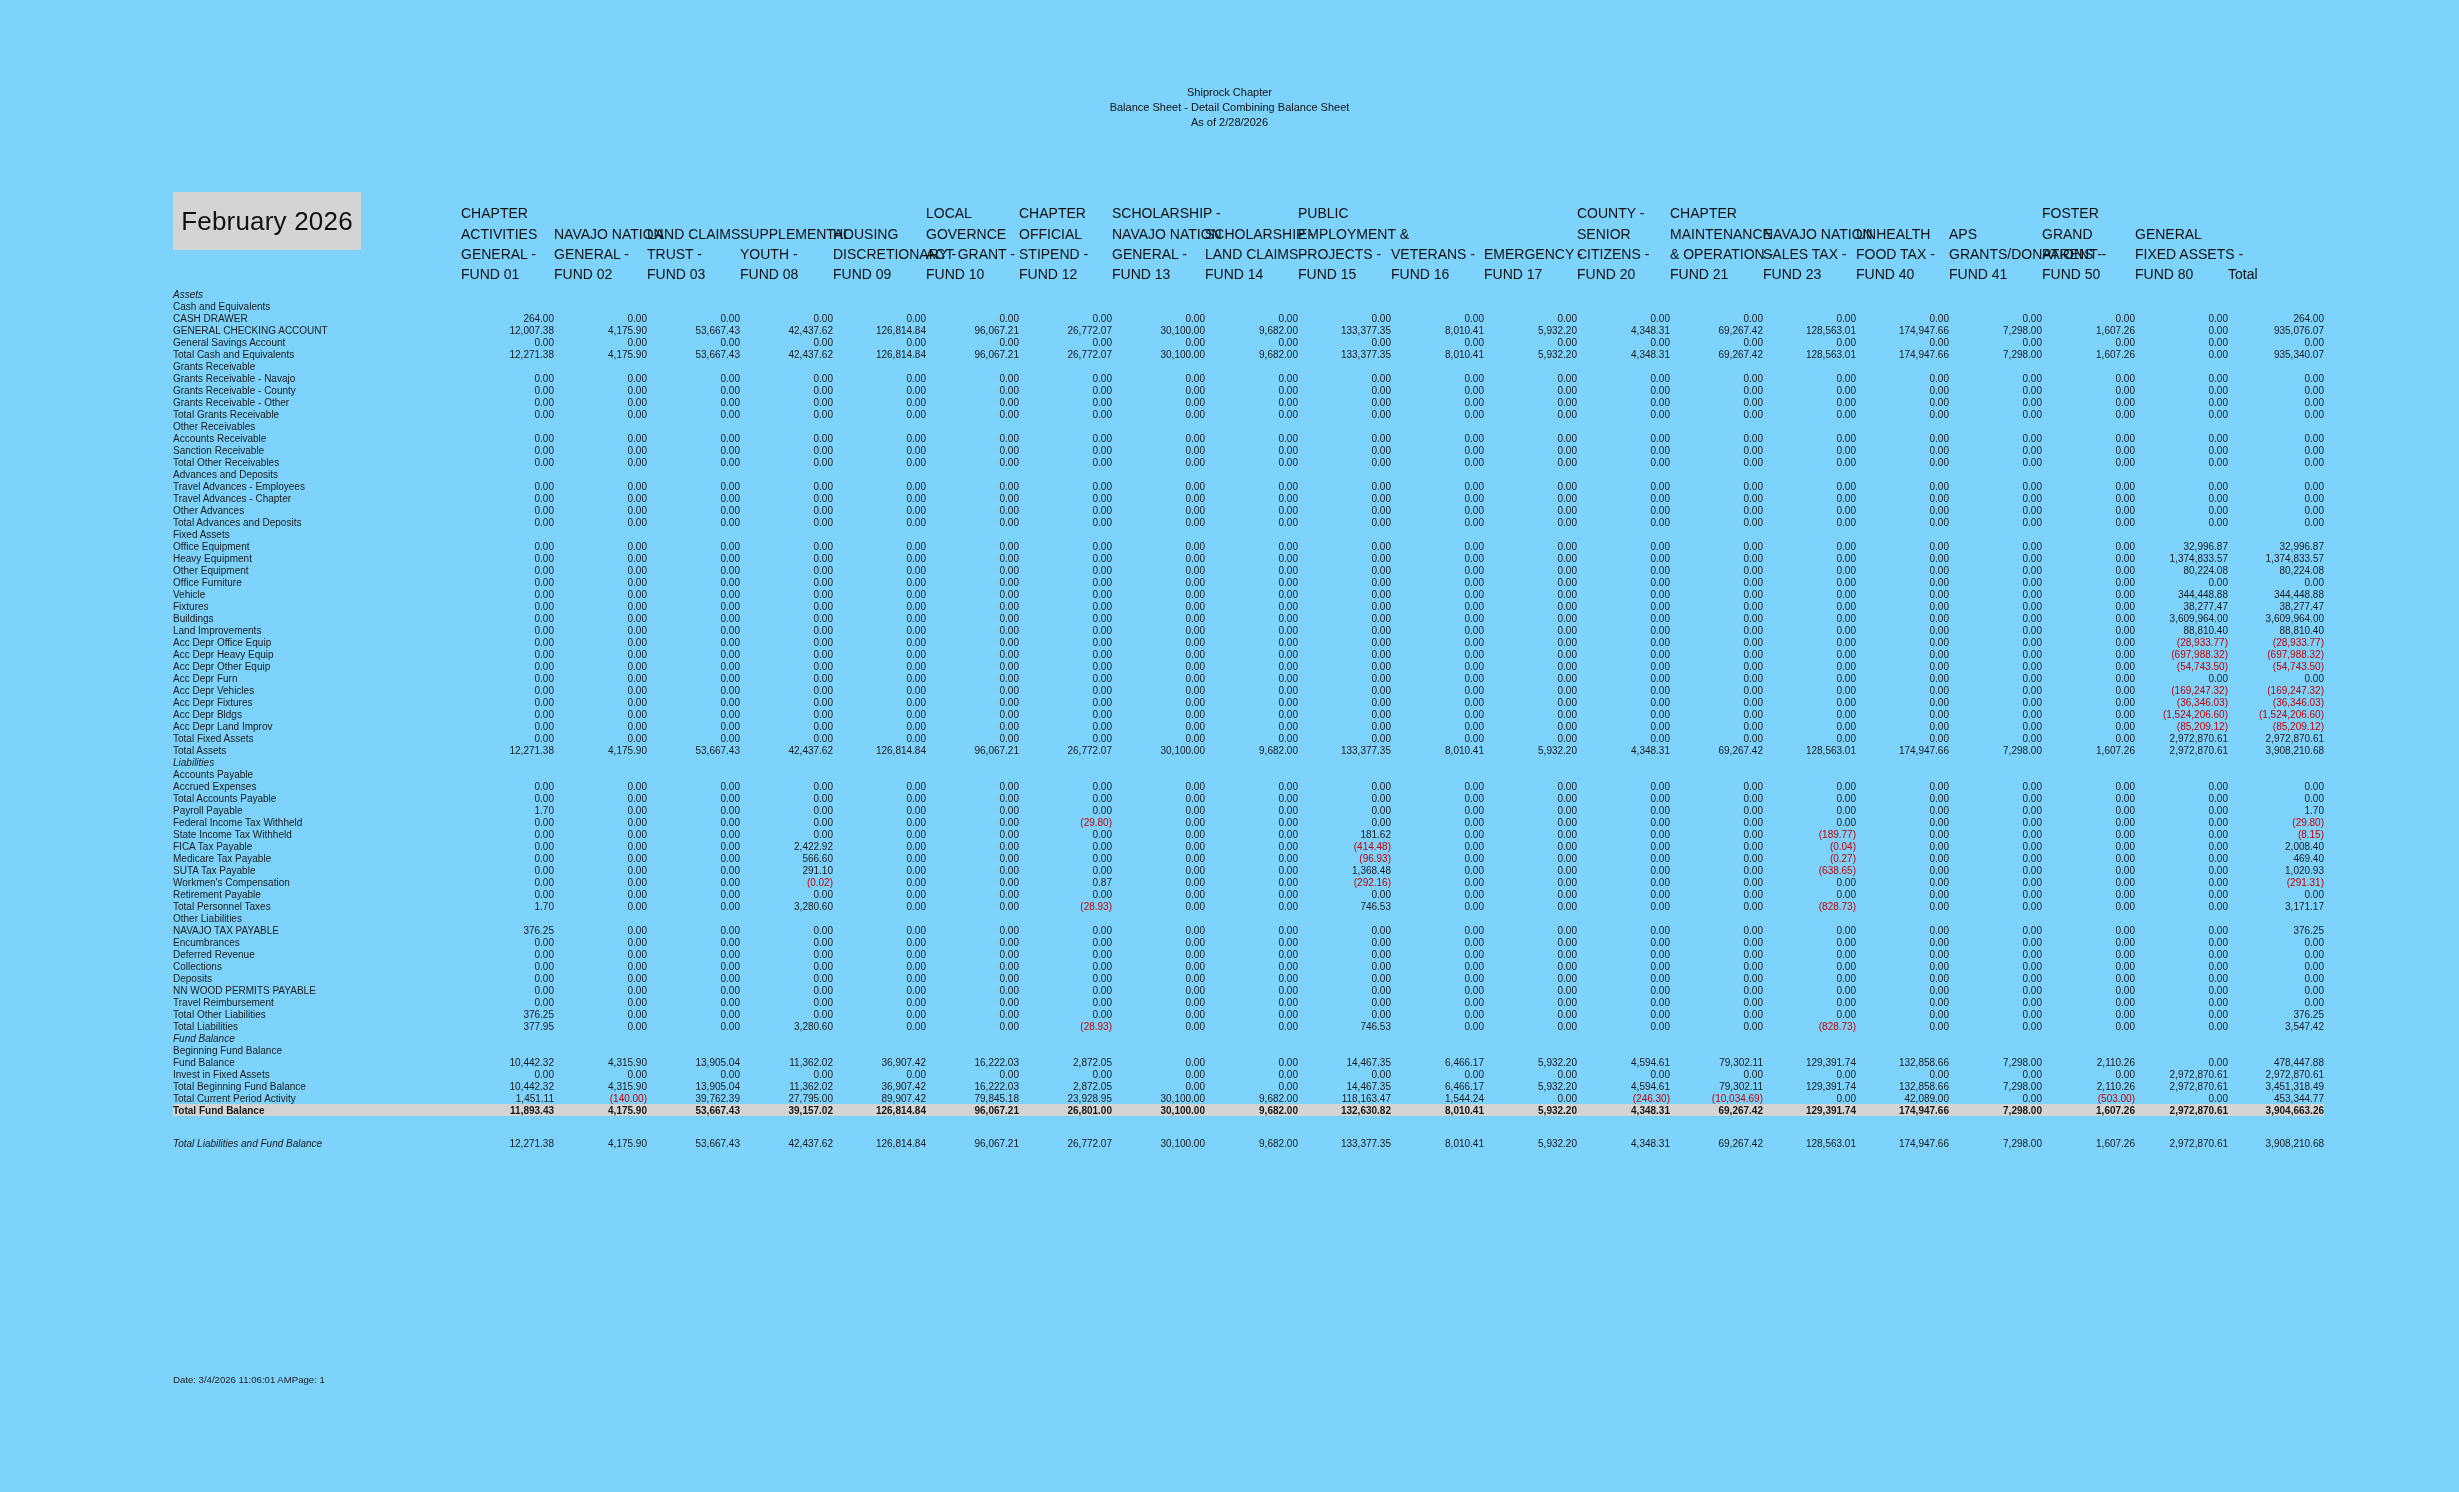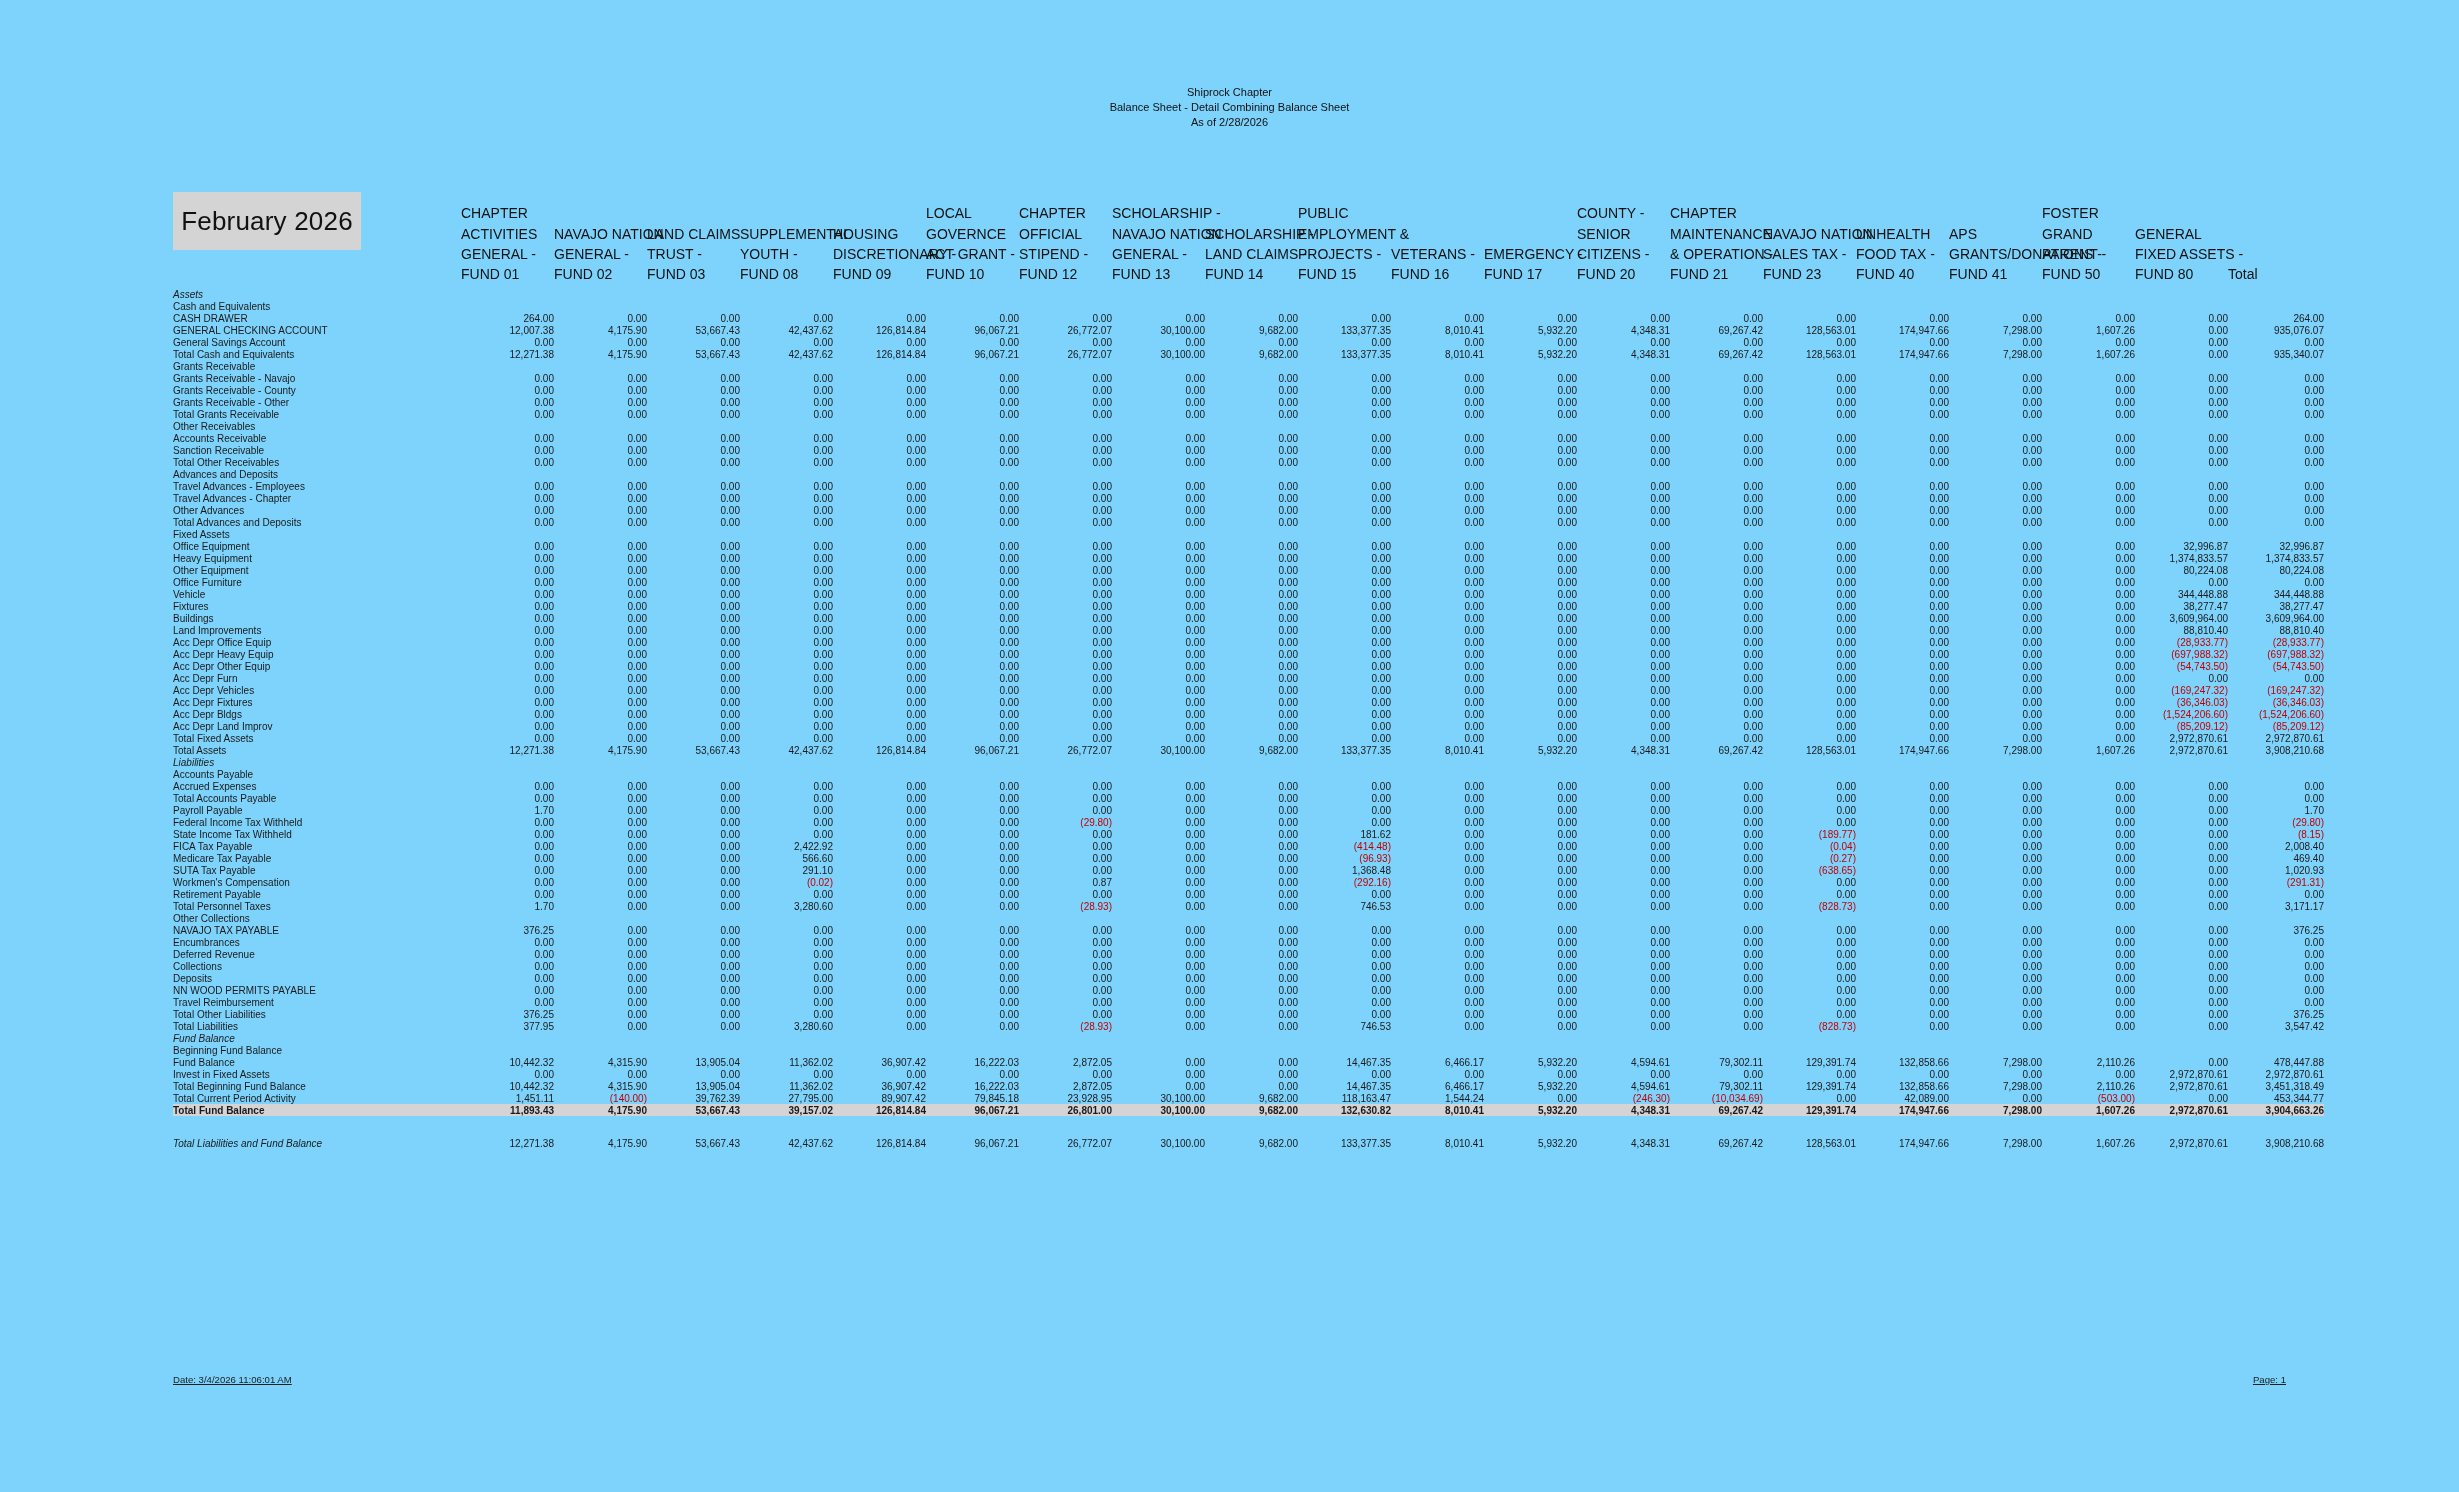--- a/index.html
+++ b/index.html
@@ -91,24 +91,23 @@
 
   tr.hl td { background: #d4d4d4; font-weight: bold; }
   tr.gap2 td { height: 21px; }
 
   .footer {
     position: absolute;
     left: 173px;
     right: 173px;
     top: 1374px;
     display: flex;
-    justify-content: space-between;
+    justify-content: flex-start;
     font-size: 9.6px;
     color: #222;
-    text-decoration: underline;
   }
 </style>
 </head>
 <body>
 
 <div class="page">
 
   <div class="doc-header">
     <div>Shiprock Chapter</div>
     <div>Balance Sheet - Detail Combining Balance Sheet</div>
@@ -1307,21 +1306,21 @@
             <td class="num">0.00</td>
             <td class="num">0.00</td>
             <td class="num neg">(828.73)</td>
             <td class="num">0.00</td>
             <td class="num">0.00</td>
             <td class="num">0.00</td>
             <td class="num">0.00</td>
             <td class="tot">3,171.17</td>
           </tr>
           <tr>
-            <td class="lbl ind1">Other Collections</td>
+            <td class="lbl ind1">Other Liabilities</td>
             <td colspan="20">&nbsp;</td>
           </tr>
           <tr>
             <td class="lbl ind2">NAVAJO TAX PAYABLE</td>
             <td class="num">376.25</td>
             <td class="num">0.00</td>
             <td class="num">0.00</td>
             <td class="num">0.00</td>
             <td class="num">0.00</td>
             <td class="num">0.00</td>

